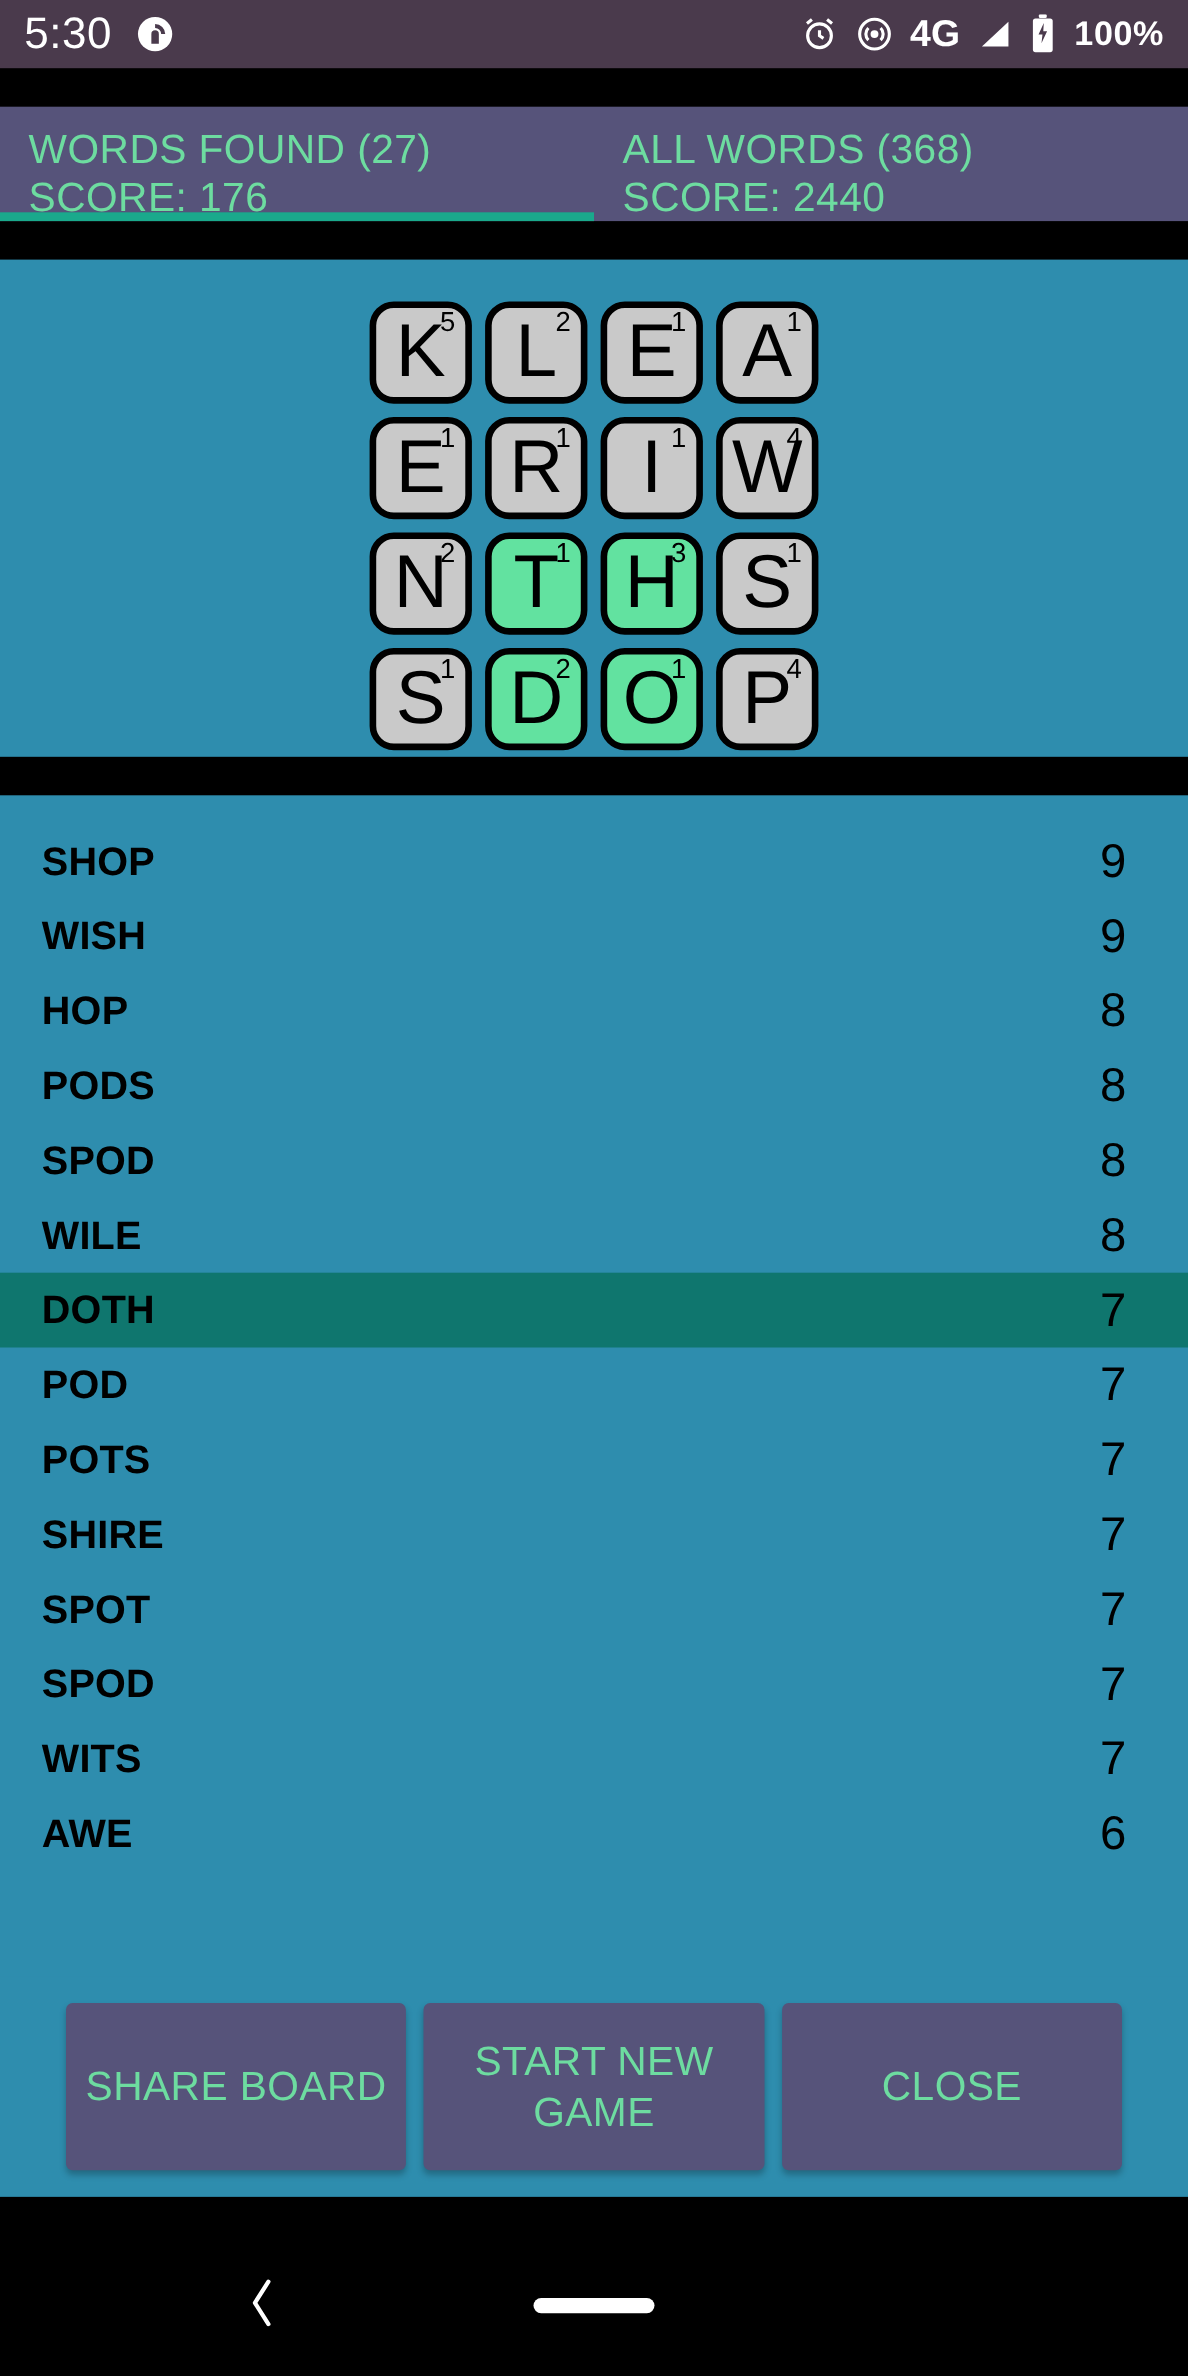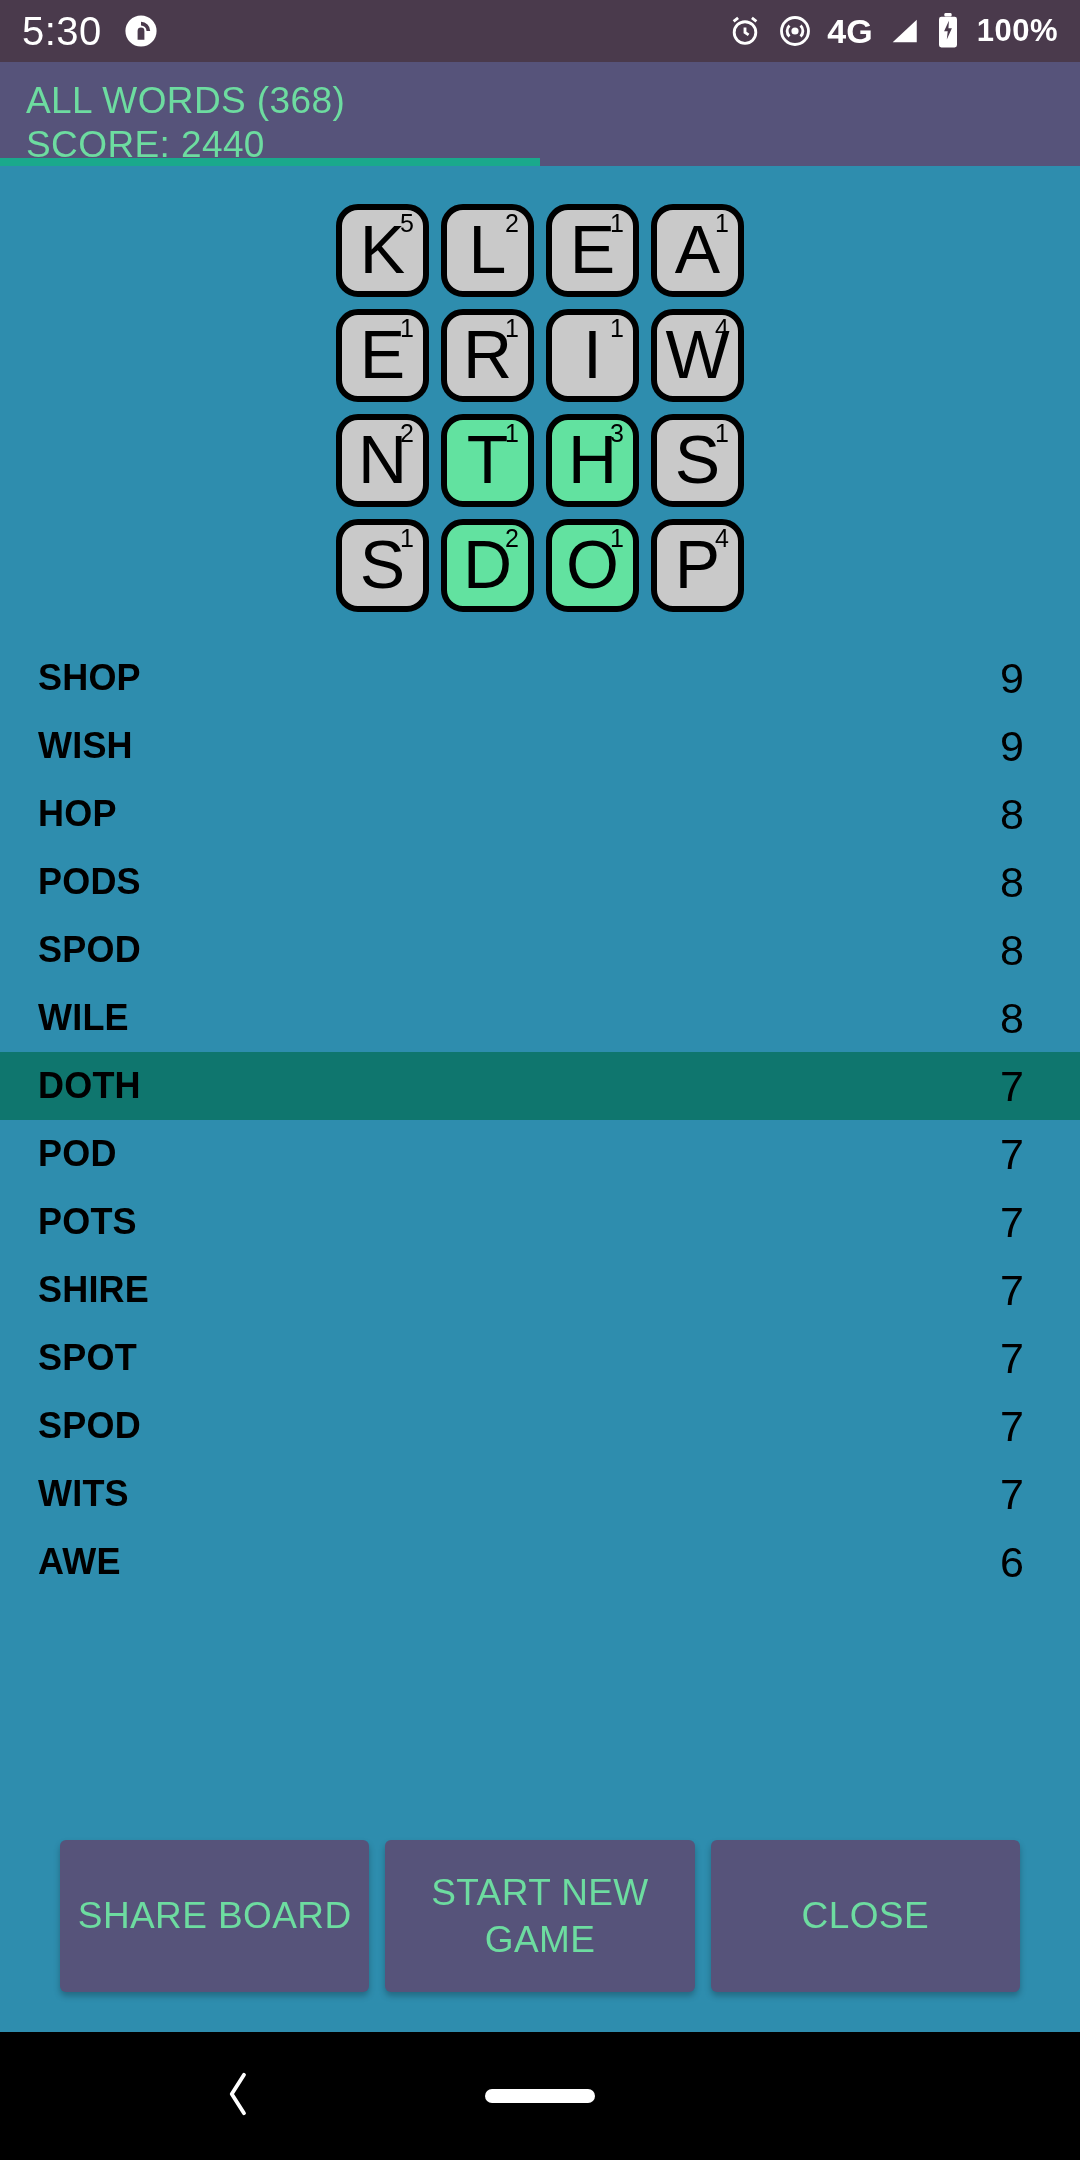--- a/index.html
+++ b/index.html
@@ -2,21 +2,21 @@
 <html><head>
 <meta charset="utf-8">
 <style>
   * { margin:0; padding:0; box-sizing:border-box; }
   html, body {
     width:1080px; height:2160px;
     background:#000;
     font-family:"Liberation Sans", sans-serif;
     overflow:hidden;
   }
-  #app { width:1080px; height:2160px; position:relative; display:flex; flex-direction:column; }
+  #app { width:1080px; height:2160px; position:relative; display:flex; flex-direction:column;gap:35px; }
 
   
   .statusbar {
     height:62px; background:#4a3a4c; flex:0 0 62px;
     display:flex; align-items:center; padding:0 22px;
     color:#ffffff;
   }
   .sb-time { font-size:40px; font-weight:400; letter-spacing:.5px; }
   .sb-left-icons { margin-left:22px; display:flex; align-items:center; gap:12px; }
   .sb-spacer { flex:1 1 auto; }
@@ -55,21 +55,21 @@
   .word-row {
     display:flex; align-items:center; justify-content:space-between;
     height:68px; padding:0 56px 0 38px;
   }
   .word-row.hl { background:#0f766e; }
   .word-name { font-size:36px; font-weight:700; color:#000; letter-spacing:.2px; }
   .word-score { font-size:43px; font-weight:400; color:#000; }
 
   
   .btnbar {
-    position:absolute; left:0; right:0; bottom:16px; height:200px;
+    position:absolute; left:0; right:0; bottom:0; height:200px;
     background:#2e8dae; display:flex; align-items:center; gap:16px; padding:0 60px;
   }
   .btn {
     flex:1 1 0; height:152px; background:#56537a; border-radius:6px;
     display:flex; align-items:center; justify-content:center; text-align:center;
     box-shadow:0 4px 6px rgba(0,0,0,.25);
   }
   .btn-label { color:#6ddca0; font-size:37px; line-height:1.28; letter-spacing:.4px; padding:0 8px; }
 
   
@@ -123,20 +123,24 @@
           <rect x="1" y="2.5" width="12" height="20.5" rx="1.6" fill="#fff"></rect>
           <rect x="4.6" y="0" width="4.8" height="2.3" rx="0.8" fill="#fff"></rect>
           <path d="M7.6 5.2l-3.2 7h2.4l-0.6 5.4 3.4-7.4H7.3z" fill="#4a3a4c"></path>
         </svg>
       </span>
       <span class="sb-pct">100%</span>
     </span>
   </div>
 
   <div class="tabs">
+    <div class="tab">
+      <span class="tab-title">WORDS FOUND (27)</span>
+      <span class="tab-score">SCORE: 176</span>
+    </div>
     <div class="tab">
       <span class="tab-title">ALL WORDS (368)</span>
       <span class="tab-score">SCORE: 2440</span>
     </div>
     <div class="tab-indicator"></div>
   </div>
 
   <div class="board-area">
     <div class="grid" id="grid">
         <div class="tile-cell">

